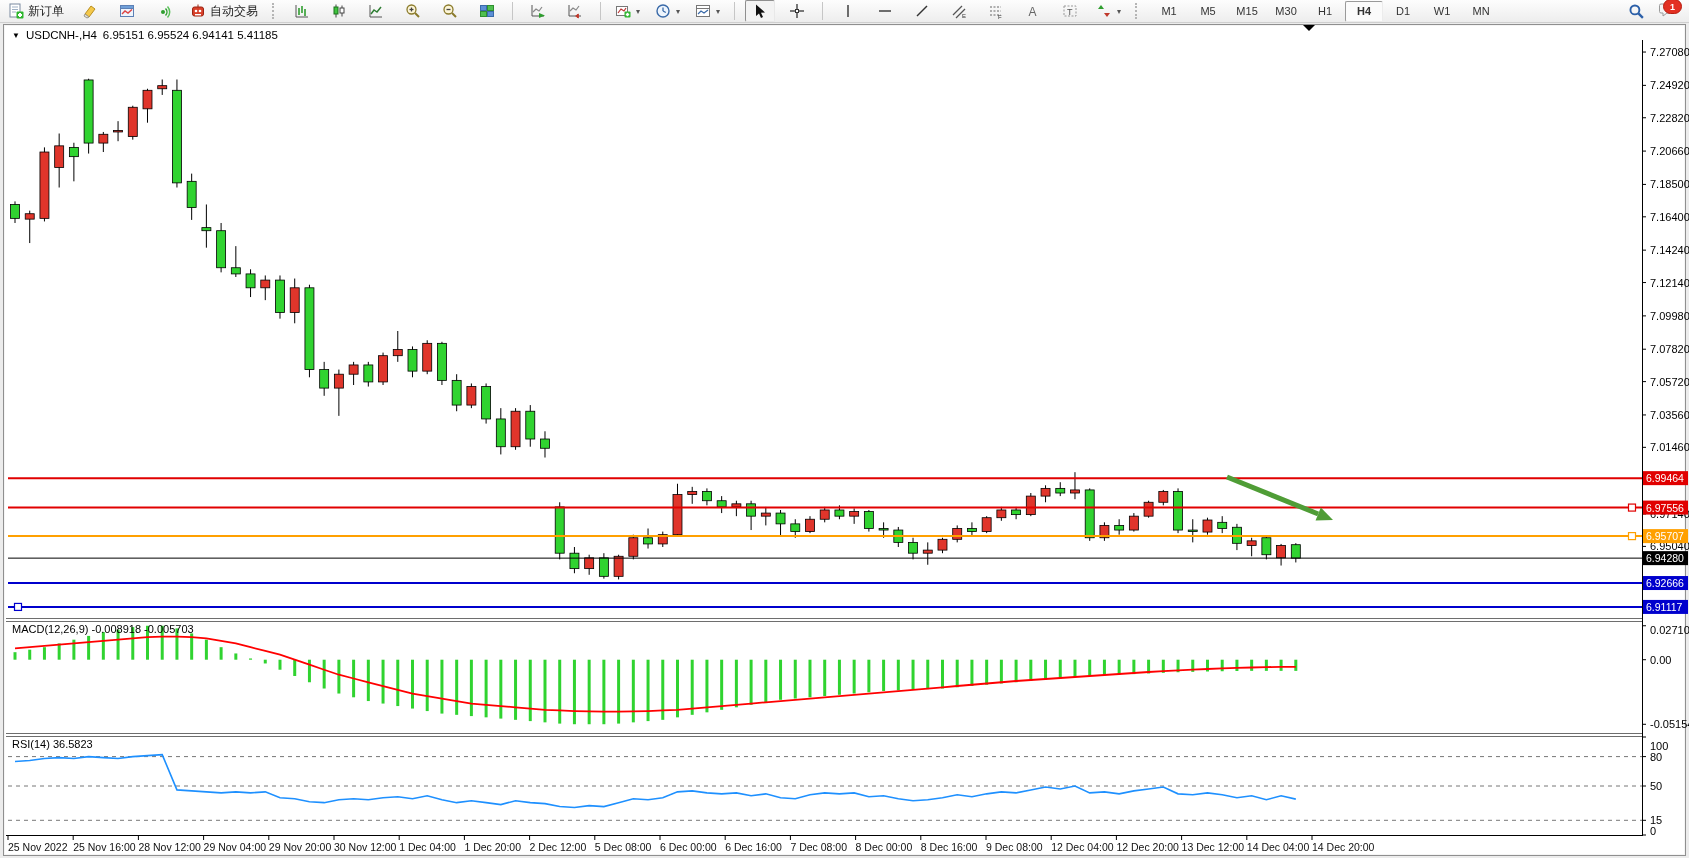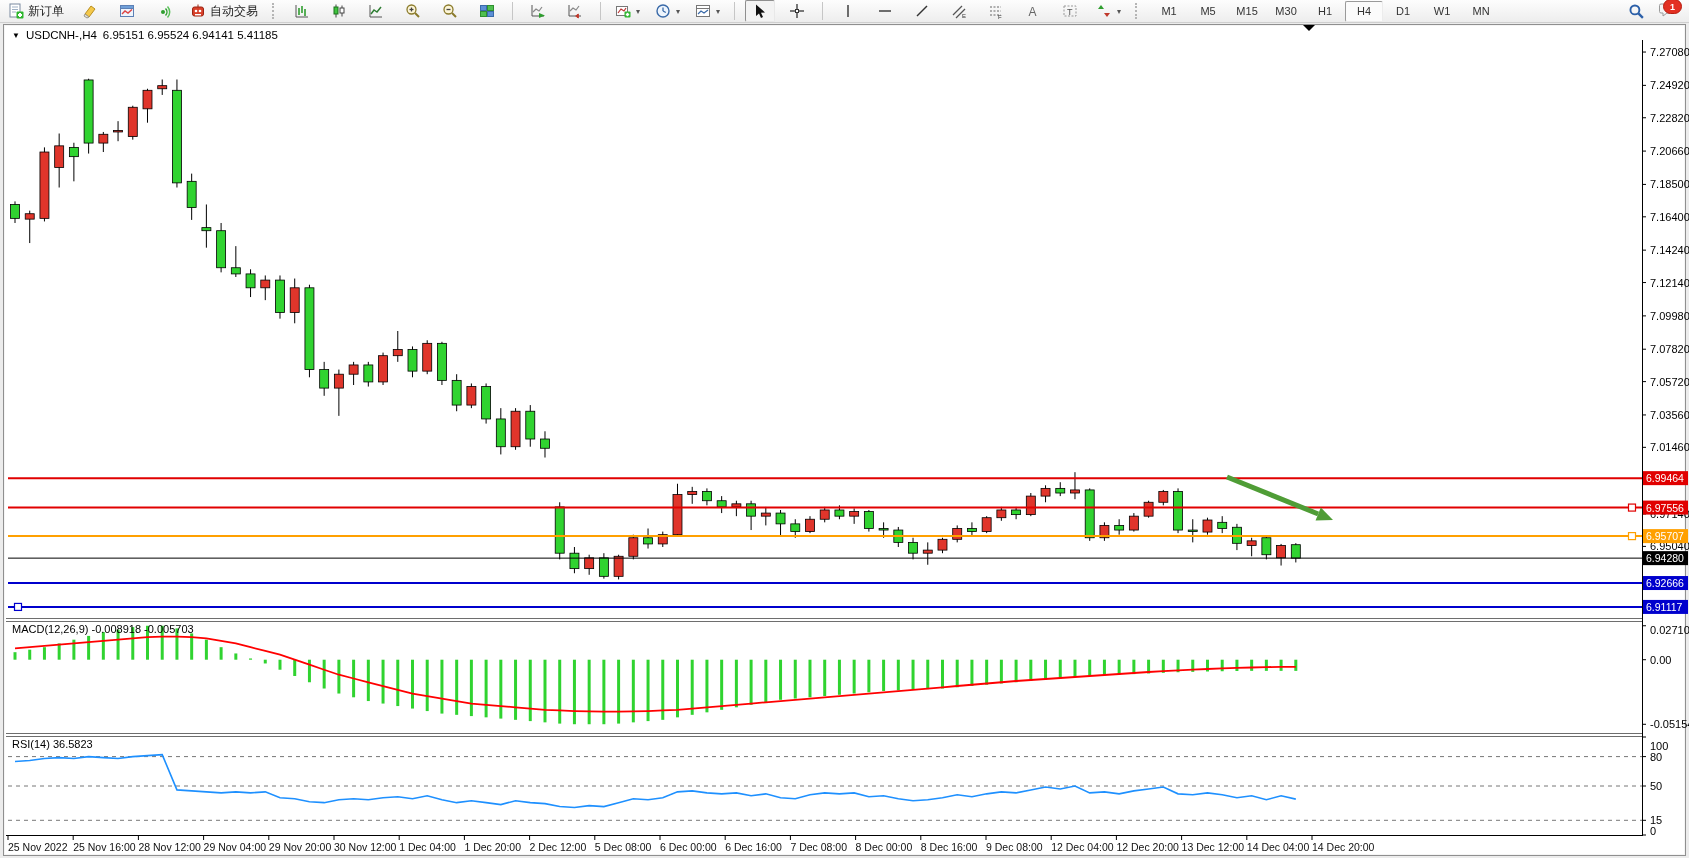--- a/index.html
+++ b/index.html
@@ -8,21 +8,21 @@
   
   .toolbar{position:absolute;left:0;top:0;width:1689px;height:23px;z-index:5;
            background:linear-gradient(#fdfdfd,#ededed);border-bottom:1px solid #cfcfcf;
            display:flex;align-items:center;padding:0 4px;box-sizing:border-box;gap:7px;}
   .tbtn{height:20px;min-width:22px;display:flex;align-items:center;justify-content:center;
         gap:4px;padding:0 3px;border:1px solid transparent;border-radius:2px;
         font-size:12px;color:#222;white-space:nowrap;cursor:default;}
   .tbtn svg{display:block;}
   .tbtn.pressed{background:#f3f3f3;border-color:#8f8f8f #e8e8e8 #e8e8e8 #8f8f8f;}
   .tf{font-size:11px;color:#333;padding:0 6px;height:19px;min-width:24px;}
-  .tf.pressed{background:#fbfbfb;border-color:#9a9a9a #ececec #ececec #9a9a9a;}
+  .tf.pressed{background:#fbfbfb;border-color:#9a9a9a #ececec #ececec #9a9a9a;font-weight:bold;}
   .sep{width:1px;height:18px;background:#c6c6c6;margin:0 3px;flex:0 0 auto;}
   .grip{width:3px;height:16px;border-left:2px dotted #b5b5b5;margin:0 3px;flex:0 0 auto;}
   .caret{font-size:8px;color:#555;margin-left:1px;}
   .tb-right{margin-left:auto;display:flex;align-items:center;gap:6px;padding-right:6px;}
   .chatwrap{position:relative;width:22px;height:20px;display:flex;align-items:center;justify-content:center;}
   .badge{position:absolute;right:-3px;top:-2px;min-width:13px;height:13px;border-radius:8px;
          background:#e33022;color:#fff;font-size:9px;font-weight:bold;
          display:flex;align-items:center;justify-content:center;padding:0 2px;
          border:1px solid #b71c10;}
   

